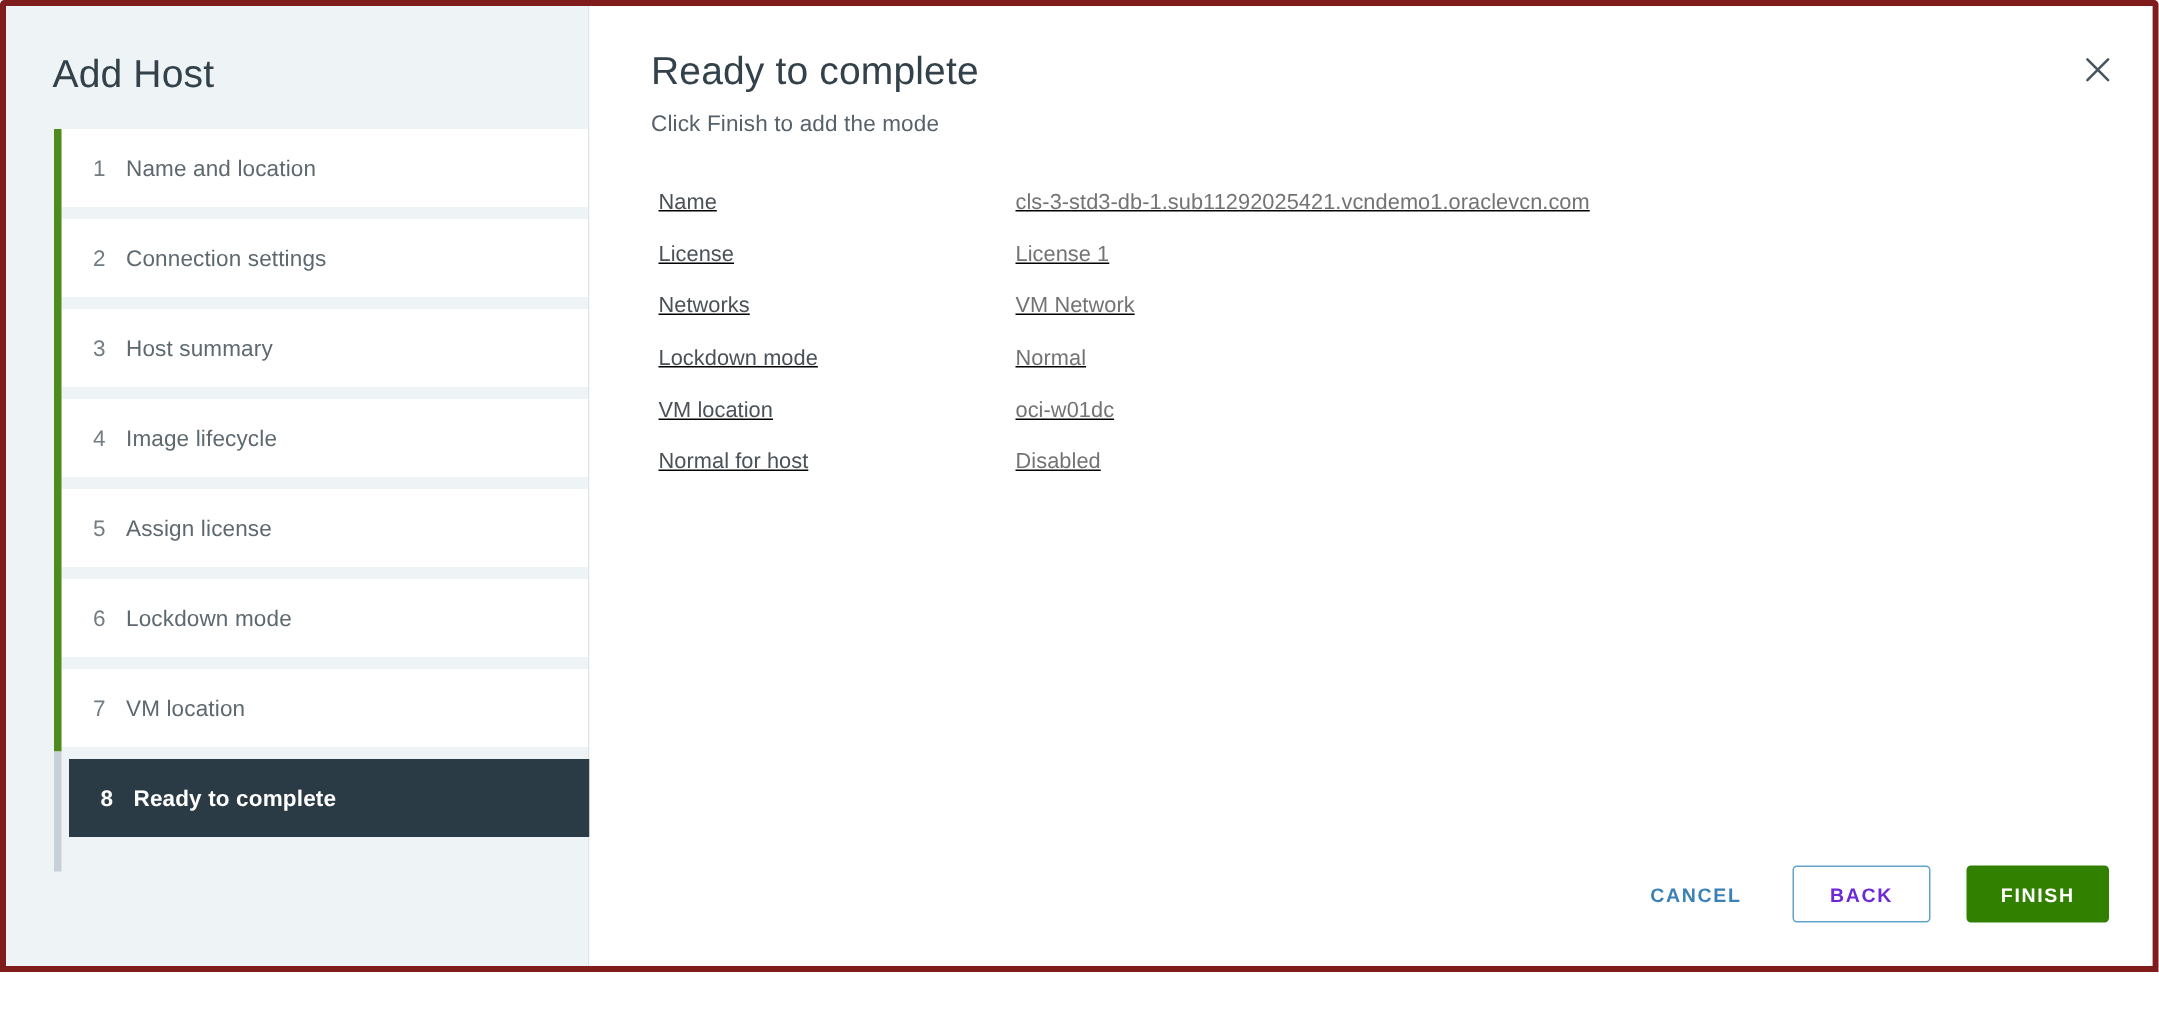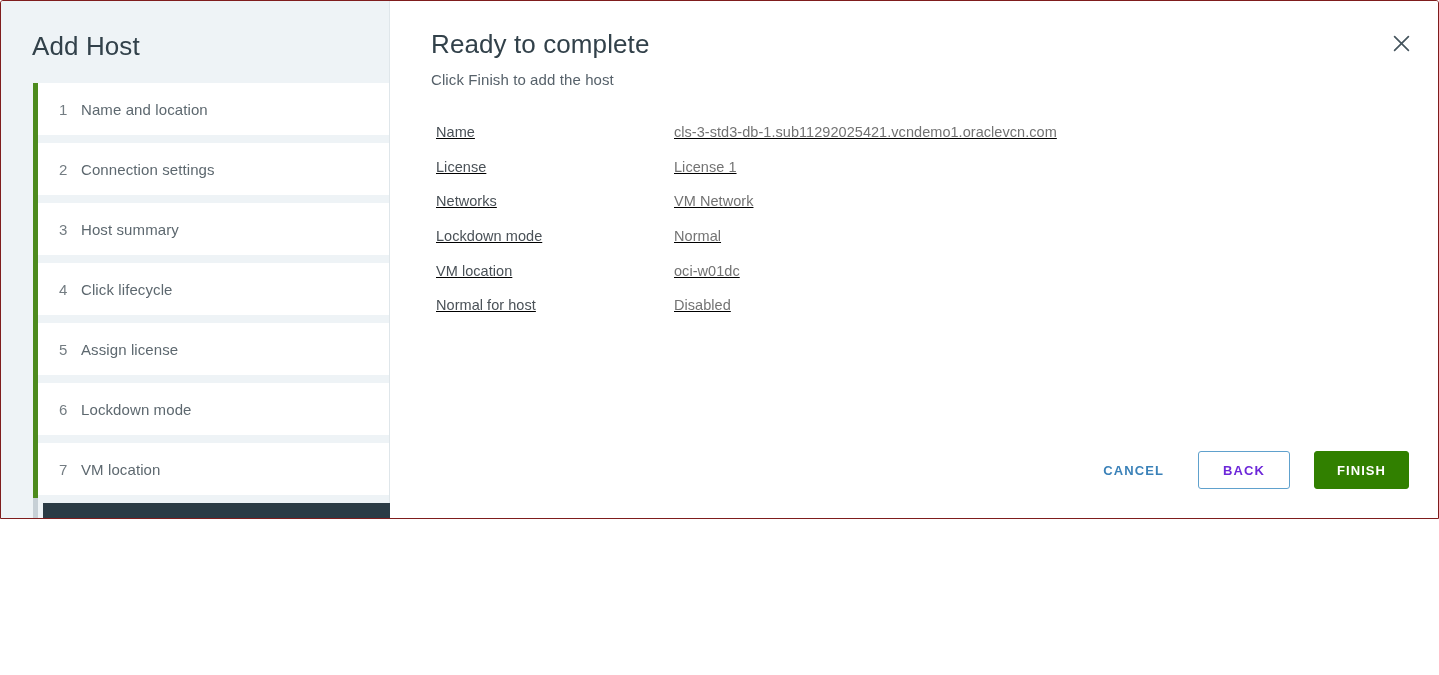--- a/index.html
+++ b/index.html
@@ -11,24 +11,24 @@
     width: 1439px;
     height: 675px;
     overflow: hidden;
     font-family: "Liberation Sans", sans-serif;
     -webkit-font-smoothing: antialiased;
   }
 
   .dialog {
     position: relative;
     width: 1439px;
-    height: 519px;
+    height: 648px;
     box-sizing: border-box;
     background: #ffffff;
-    border: 1px solid #7f1d1d;
+    border: 4px solid #7f1d1d;
     border-top-left-radius: 3px;
     border-top-right-radius: 3px;
     display: flex;
     overflow: hidden;
   }
 
   
   .sidebar {
     position: relative;
     width: 389px;
@@ -240,21 +240,21 @@
       <div class="step">
         <span class="num">2</span>
         <span class="label">Connection settings</span>
       </div>
       <div class="step">
         <span class="num">3</span>
         <span class="label">Host summary</span>
       </div>
       <div class="step">
         <span class="num">4</span>
-        <span class="label">Click lifecycle</span>
+        <span class="label">Image lifecycle</span>
       </div>
       <div class="step">
         <span class="num">5</span>
         <span class="label">Assign license</span>
       </div>
       <div class="step">
         <span class="num">6</span>
         <span class="label">Lockdown mode</span>
       </div>
       <div class="step">
@@ -270,21 +270,21 @@
 
   <div class="main">
 
     <div class="close-btn">
       <svg width="17" height="17" viewBox="0 0 17 17" aria-hidden="true">
         <path d="M1.6 1.6 L15.4 15.4 M15.4 1.6 L1.6 15.4" stroke="#46555e" stroke-width="1.7" stroke-linecap="round"></path>
       </svg>
     </div>
 
     <h2 class="panel-title">Ready to complete</h2>
-    <div class="panel-sub">Click Finish to add the host</div>
+    <div class="panel-sub">Click Finish to add the mode</div>
 
     <table class="detail-table">
       <tbody>
         <tr>
           <td class="k">Name</td>
           <td class="v">cls-3-std3-db-1.sub11292025421.vcndemo1.oraclevcn.com</td>
         </tr>
         <tr>
           <td class="k">License</td>
           <td class="v">License 1</td>

